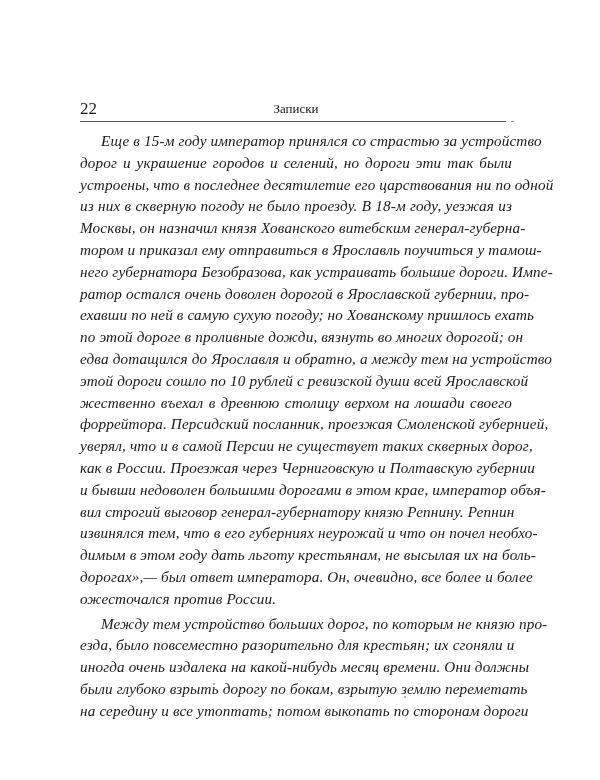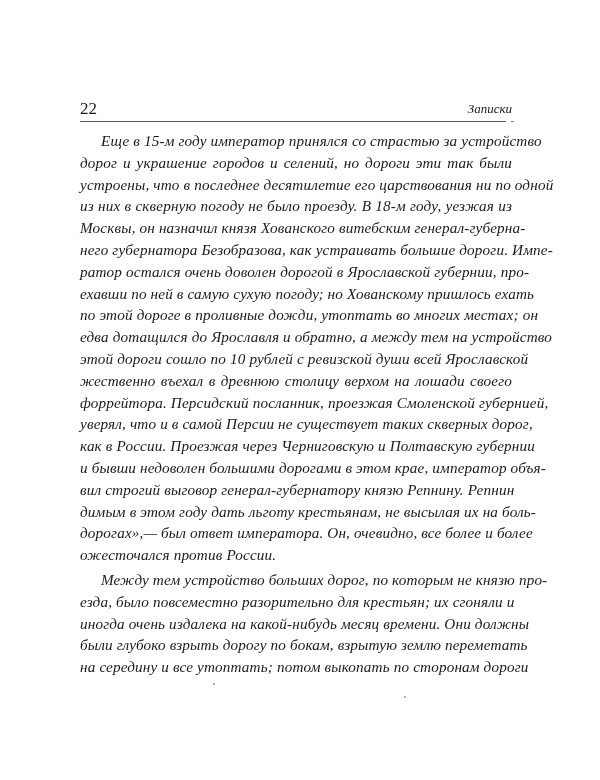--- a/index.html
+++ b/index.html
@@ -31,22 +31,21 @@
     position: absolute;
     left: 0;
     top: 0;
     font-size: 17px;
   }
   .head-title {
     position: absolute;
     left: 0;
     right: 0;
     top: 0;
-    text-align: right;
-    font-style: italic;
+    text-align: center;
     font-size: 13px;
   }
   .head-rule {
     position: absolute;
     left: 0;
     width: 426px;
     top: 23px;
     height: 0;
     border-top: 1px solid #555;
   }
@@ -102,32 +101,34 @@
     <div class="head-rule-tail"></div>
   </div>
 
   <div class="body-text">
     <div class="paragraph">
       <span class="line indent">Еще в 15-м году император принялся со страстью за устройство</span>
       <span class="line">дорог и украшение городов и селений, но дороги эти так были</span>
       <span class="line">устроены, что в последнее десятилетие его царствования ни по одной</span>
       <span class="line">из них в скверную погоду не было проезду. В 18-м году, уезжая из</span>
       <span class="line">Москвы, он назначил князя Хованского витебским генерал-губерна-</span>
+      <span class="line">тором и приказал ему отправиться в Ярославль поучиться у тамош-</span>
       <span class="line">него губернатора Безобразова, как устраивать большие дороги. Импе-</span>
       <span class="line">ратор остался очень доволен дорогой в Ярославской губернии, про-</span>
       <span class="line">ехавши по ней в самую сухую погоду; но Хованскому пришлось ехать</span>
-      <span class="line">по этой дороге в проливные дожди, утоптать во многих местах; он</span>
+      <span class="line">по этой дороге в проливные дожди, вязнуть во многих дорогой; он</span>
       <span class="line">едва дотащился до Ярославля и обратно, а между тем на устройство</span>
       <span class="line">этой дороги сошло по 10 рублей с ревизской души всей Ярославской</span>
       <span class="line">жественно въехал в древнюю столицу верхом на лошади своего</span>
       <span class="line">форрейтора. Персидский посланник, проезжая Смоленской губернией,</span>
       <span class="line">уверял, что и в самой Персии не существует таких скверных дорог,</span>
       <span class="line">как в России. Проезжая через Черниговскую и Полтавскую губернии</span>
       <span class="line">и бывши недоволен большими дорогами в этом крае, император объя-</span>
       <span class="line">вил строгий выговор генерал-губернатору князю Репнину. Репнин</span>
+      <span class="line">извинялся тем, что в его губерниях неурожай и что он почел необхо-</span>
       <span class="line">димым в этом году дать льготу крестьянам, не высылая их на боль-</span>
       <span class="line">дорогах»,— был ответ императора. Он, очевидно, все более и более</span>
       <span class="line last">ожесточался против России.</span>
     </div>
     <div class="para-gap"></div>
     <div class="paragraph">
       <span class="line indent">Между тем устройство больших дорог, по которым не князю про-</span>
       <span class="line">езда, было повсеместно разорительно для крестьян; их сгоняли и</span>
       <span class="line">иногда очень издалека на какой-нибудь месяц времени. Они должны</span>
       <span class="line">были глубоко взрыть дорогу по бокам, взрытую землю переметать</span>

